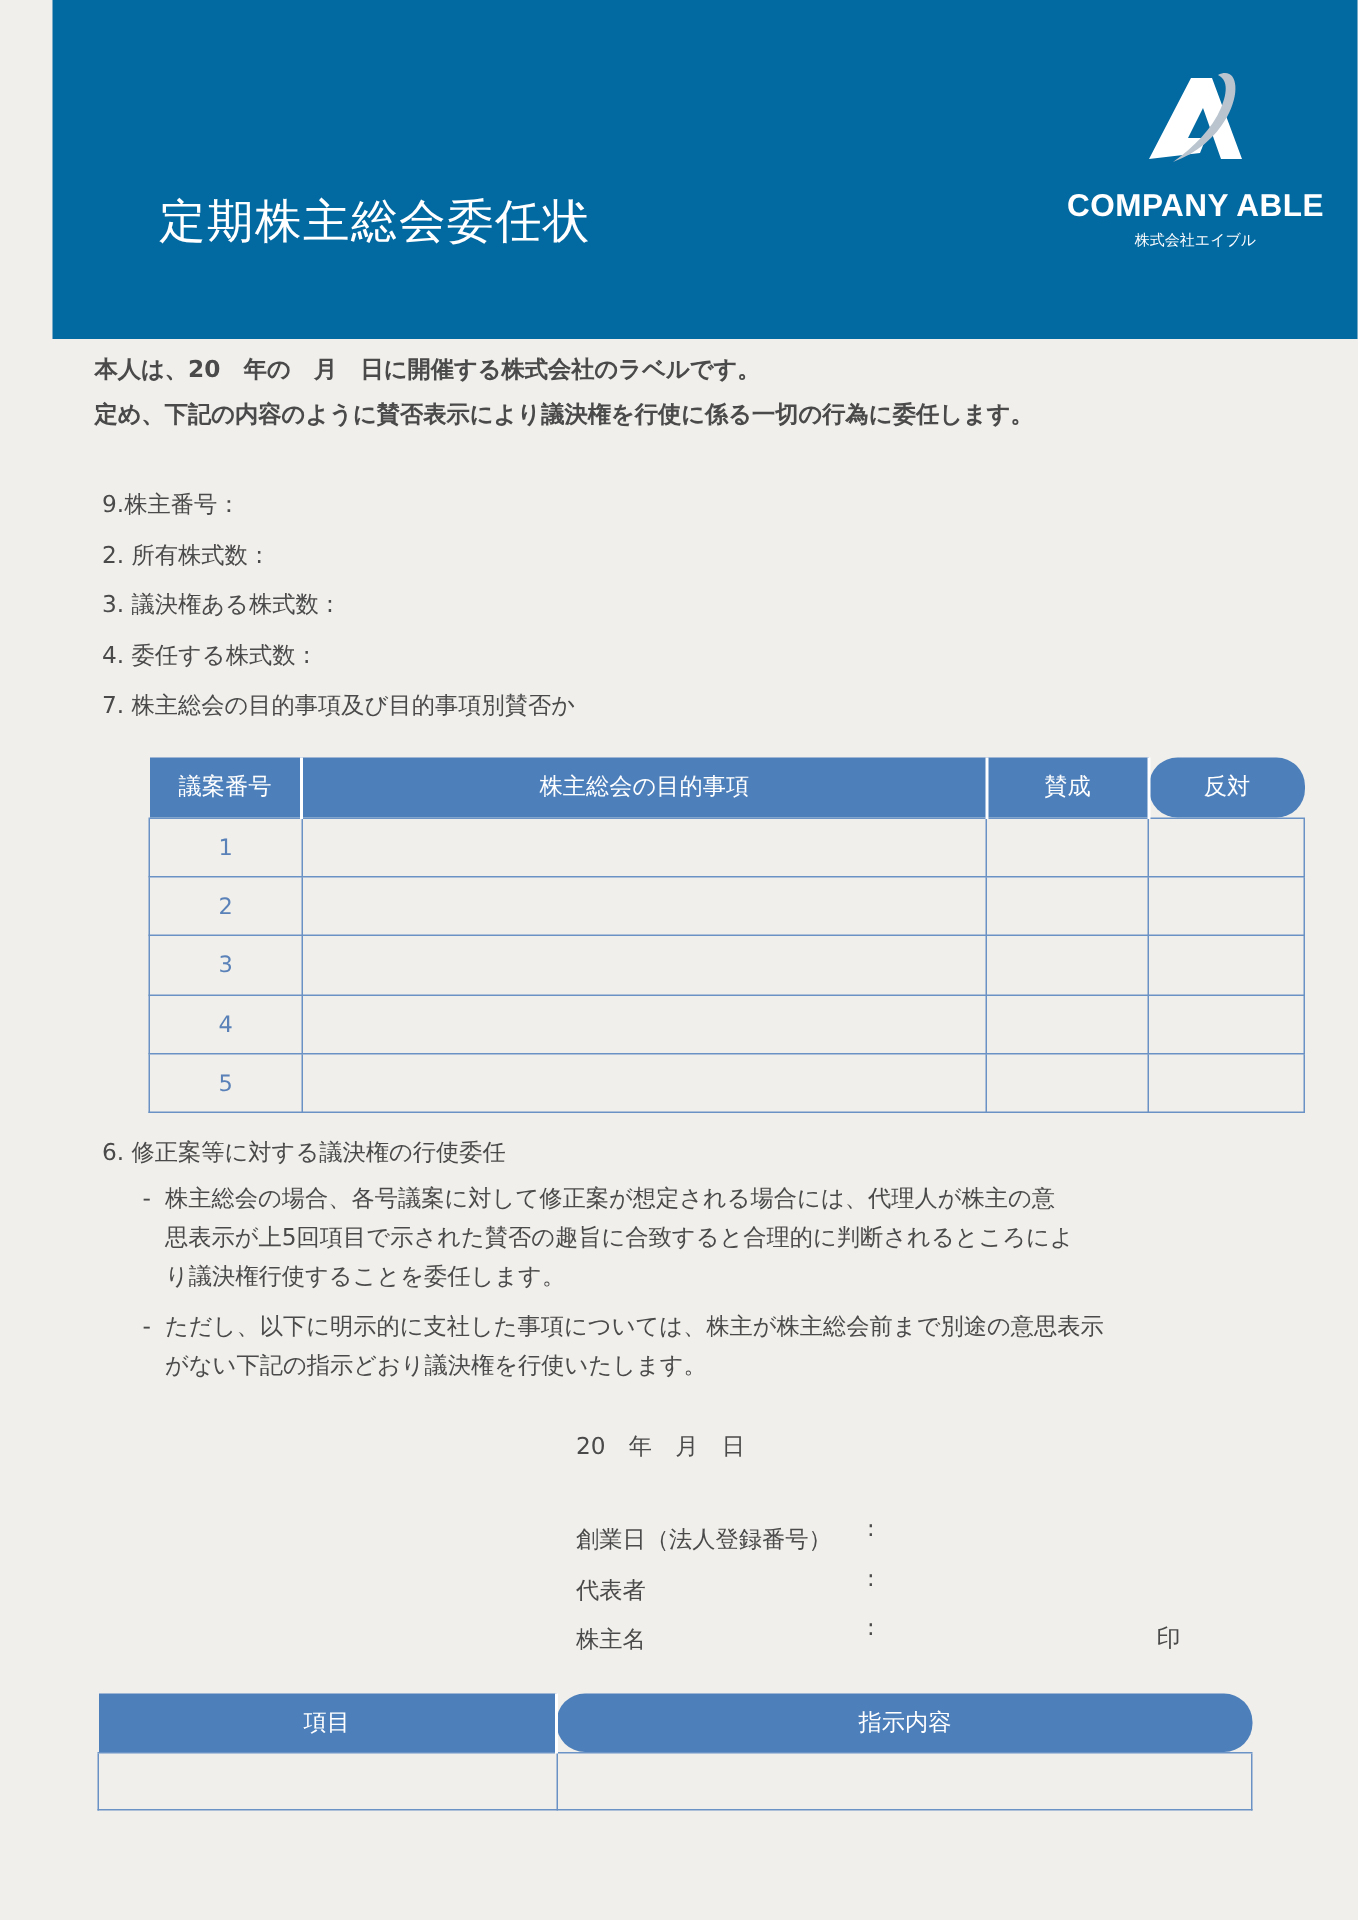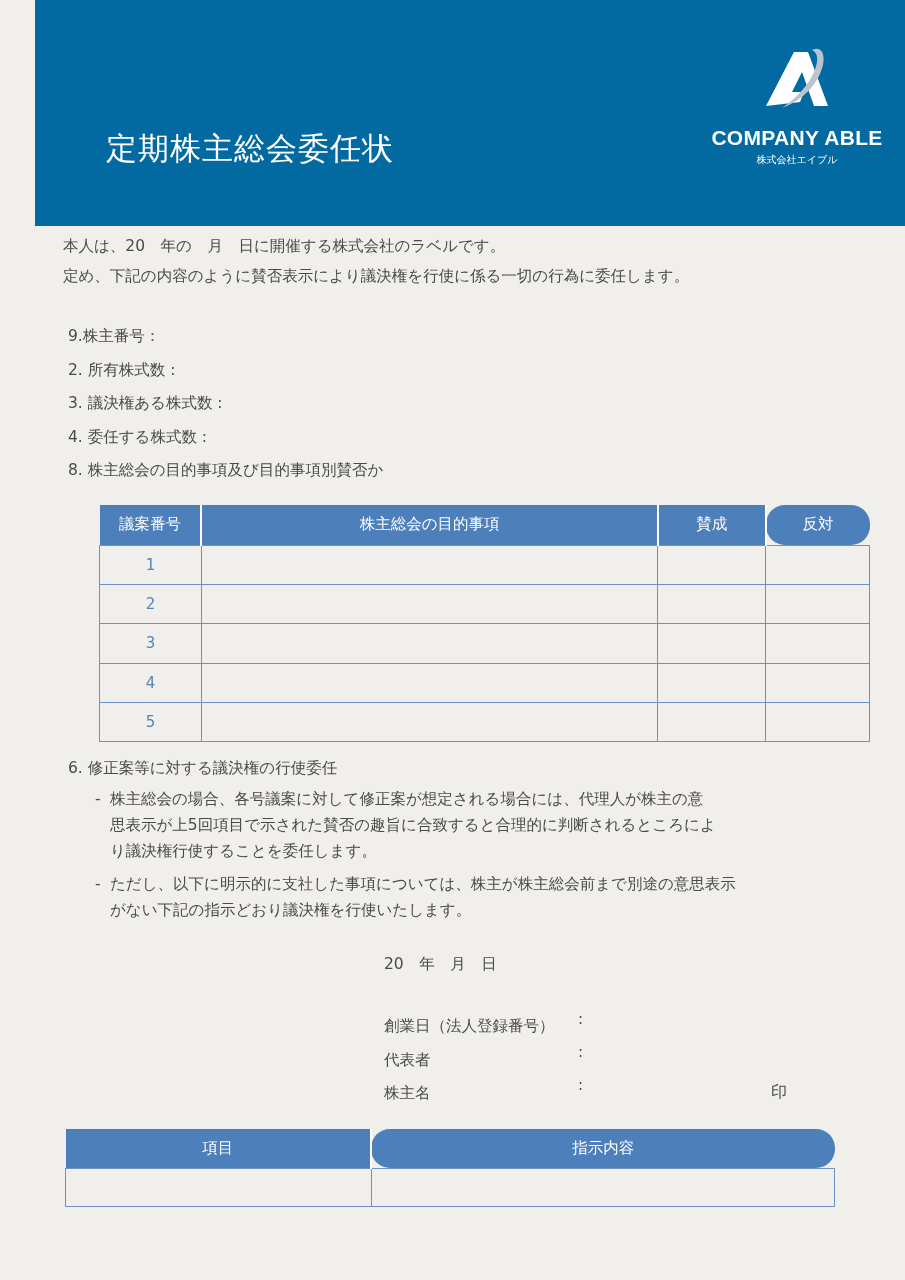--- a/index.html
+++ b/index.html
@@ -24,21 +24,21 @@
   .logo svg { position: absolute; left: 55px; top: 0; }
   .logo-name {
     position: absolute; left: 0; top: 82px; width: 180px; text-align: center;
     font-family: "Liberation Sans", sans-serif; font-weight: bold;
     font-size: 21px; color: #ffffff; letter-spacing: 0.3px;
   }
   .logo-sub {
     position: absolute; left: 0; top: 109px; width: 180px; text-align: center;
     font-size: 10px; color: #ffffff;
   }
-  .intro { position: absolute; left: 63px; top: 231px; font-size: 15.5px; line-height: 30px; }
+  .intro { position: absolute; left: 63px; top: 231px; font-size: 15.5px; line-height: 30px; font-weight: bold; }
   .items { position: absolute; left: 68px; top: 320px; font-size: 15.5px; line-height: 33.5px; }
   table { border-collapse: collapse; position: absolute; }
   .t1 { left: 64px; top: 505px; width: 771px; margin-left: 35px; }
   .t1 th, .t2 th {
     background: #4d7fbb; color: #ffffff; font-weight: normal; font-size: 15.5px;
     height: 40px; border-right: 2px solid #ffffff; border-bottom: 1px solid #6b93c6;
   }
   .t1 th:last-child, .t2 th:last-child { border-right: none; border-radius: 19px; }
   .t1 td {
     height: 39.4px; border: 1px solid #6a92c4; text-align: center;
@@ -73,21 +73,21 @@
 <div class="intro">
   <div>本人は、20　年の　月　日に開催する株式会社のラベルです。</div>
   <div>定め、下記の内容のように賛否表示により議決権を行使に係る一切の行為に委任します。</div>
 </div>
 
 <div class="items">
   <div>9.株主番号：</div>
   <div>2. 所有株式数 :</div>
   <div>3. 議決権ある株式数 :</div>
   <div>4. 委任する株式数 :</div>
-  <div>8. 株主総会の目的事項及び目的事項別賛否か</div>
+  <div>7. 株主総会の目的事項及び目的事項別賛否か</div>
 </div>
 
 <table class="t1">
   <colgroup>
     <col style="width:102px">
       <col style="width:457px">
       <col style="width:108px">
       <col style="width:104px">
   </colgroup>
   <tbody>

